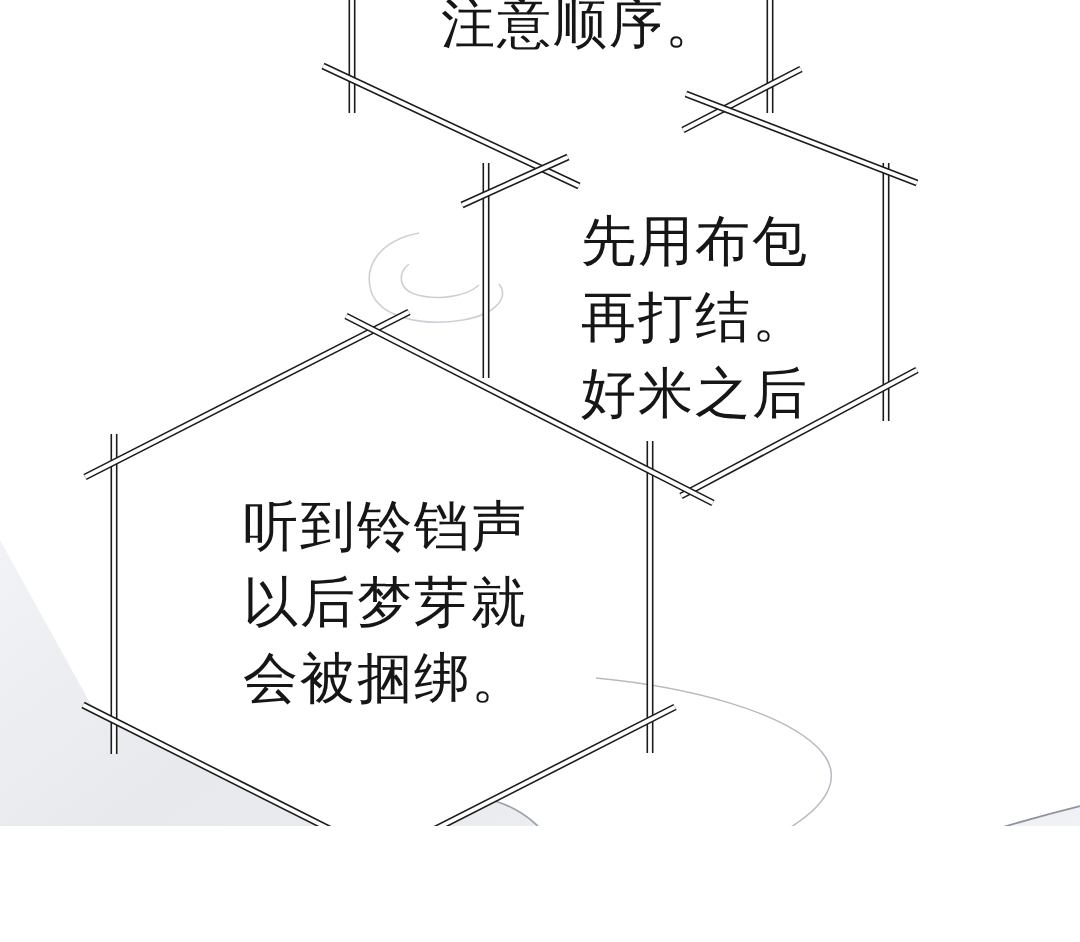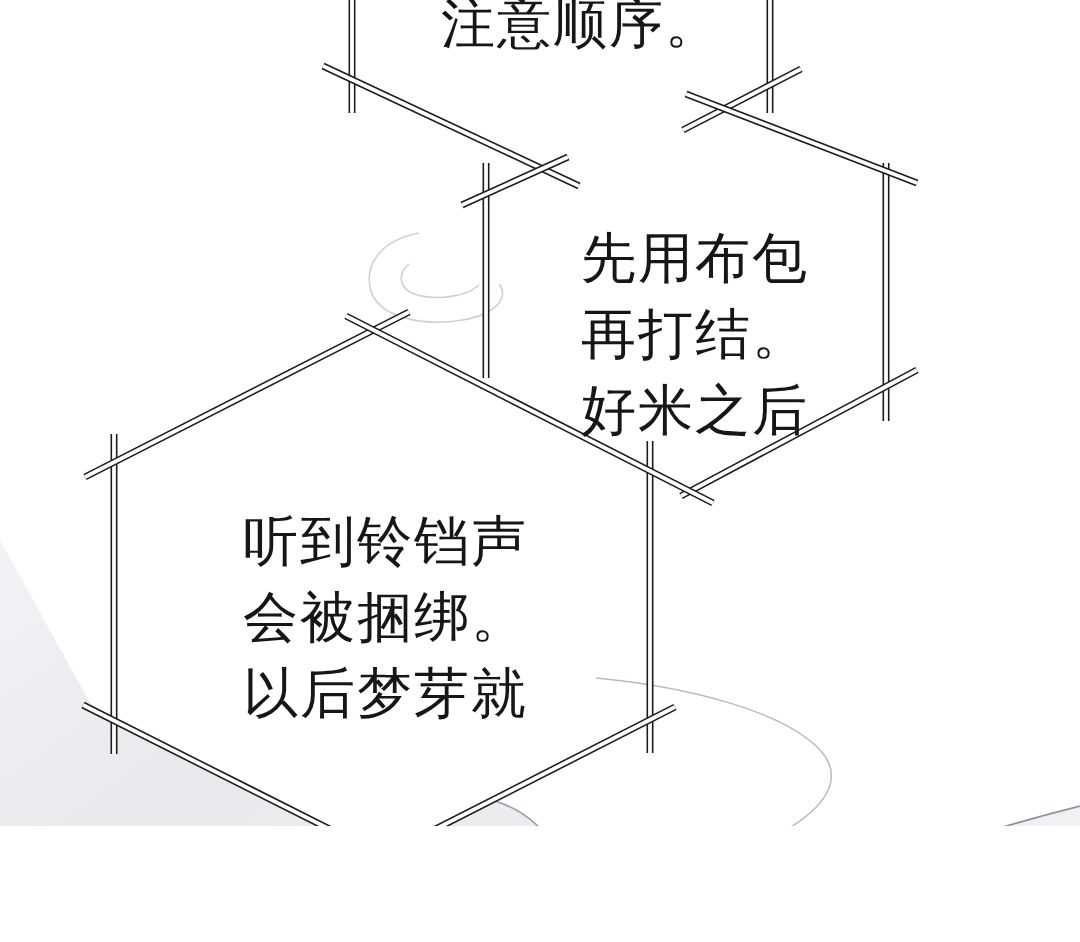--- a/index.html
+++ b/index.html
@@ -17,22 +17,22 @@
     position:absolute;
     color:#161616;
     font-size:55px;
     line-height:76px;
     letter-spacing:2px;
     font-weight:500;
     white-space:nowrap;
   }
   .bubble-text span{display:block;}
   #top-text{left:441px;top:-14px;font-size:54px;}
-  #middle-text{left:581px;top:220px;}
-  #bottom-text{left:243px;top:508px;font-family:Liberation Mono, monospace;}
+  #middle-text{left:581px;top:203px;}
+  #bottom-text{left:243px;top:488px;}
 </style>
 </head>
 <body>
 
 <div id="panel">
 
   <svg id="artwork" width="1080" height="942" viewBox="0 0 1080 942">
     <defs>
       <linearGradient id="g-wash" x1="0" y1="0" x2="1" y2="1">
         <stop offset="0" stop-color="#f2f3f6"></stop>
@@ -123,17 +123,17 @@
   </div>
 
   <div id="middle-text" class="bubble-text">
     <span>先用布包</span>
     <span>再打结。</span>
     <span>好米之后</span>
   </div>
 
   <div id="bottom-text" class="bubble-text">
     <span>听到铃铛声</span>
+    <span>以后梦芽就</span>
     <span>会被捆绑。</span>
-    <span>以后梦芽就</span>
   </div>
 
 </div>
 
 </body></html>

